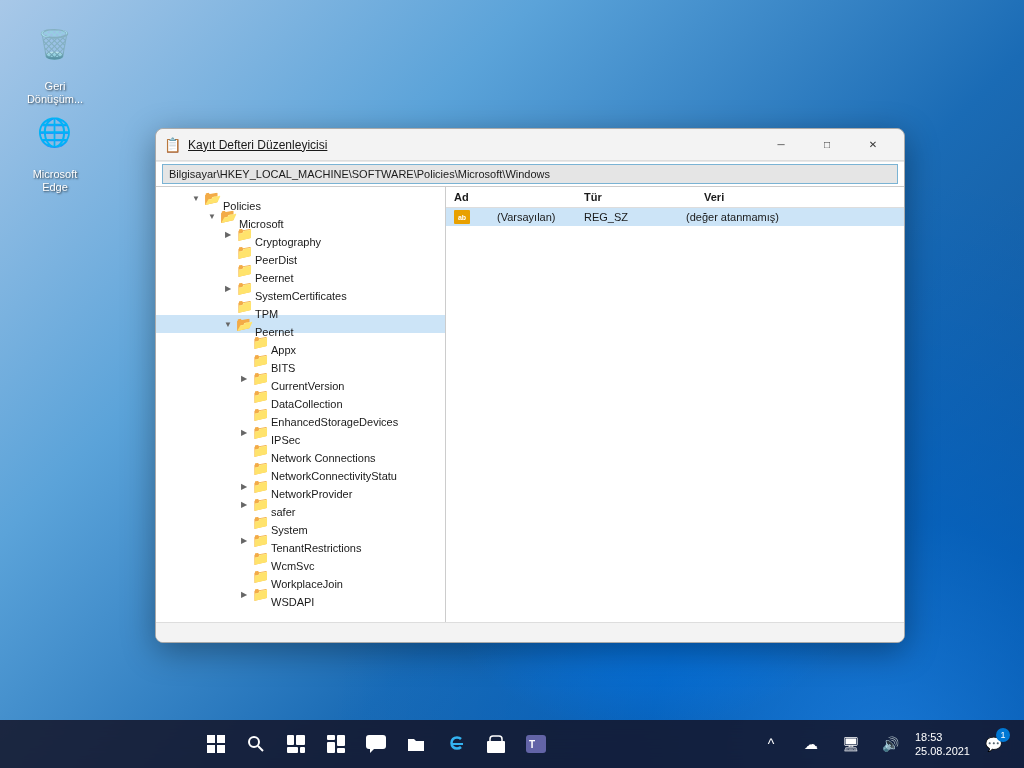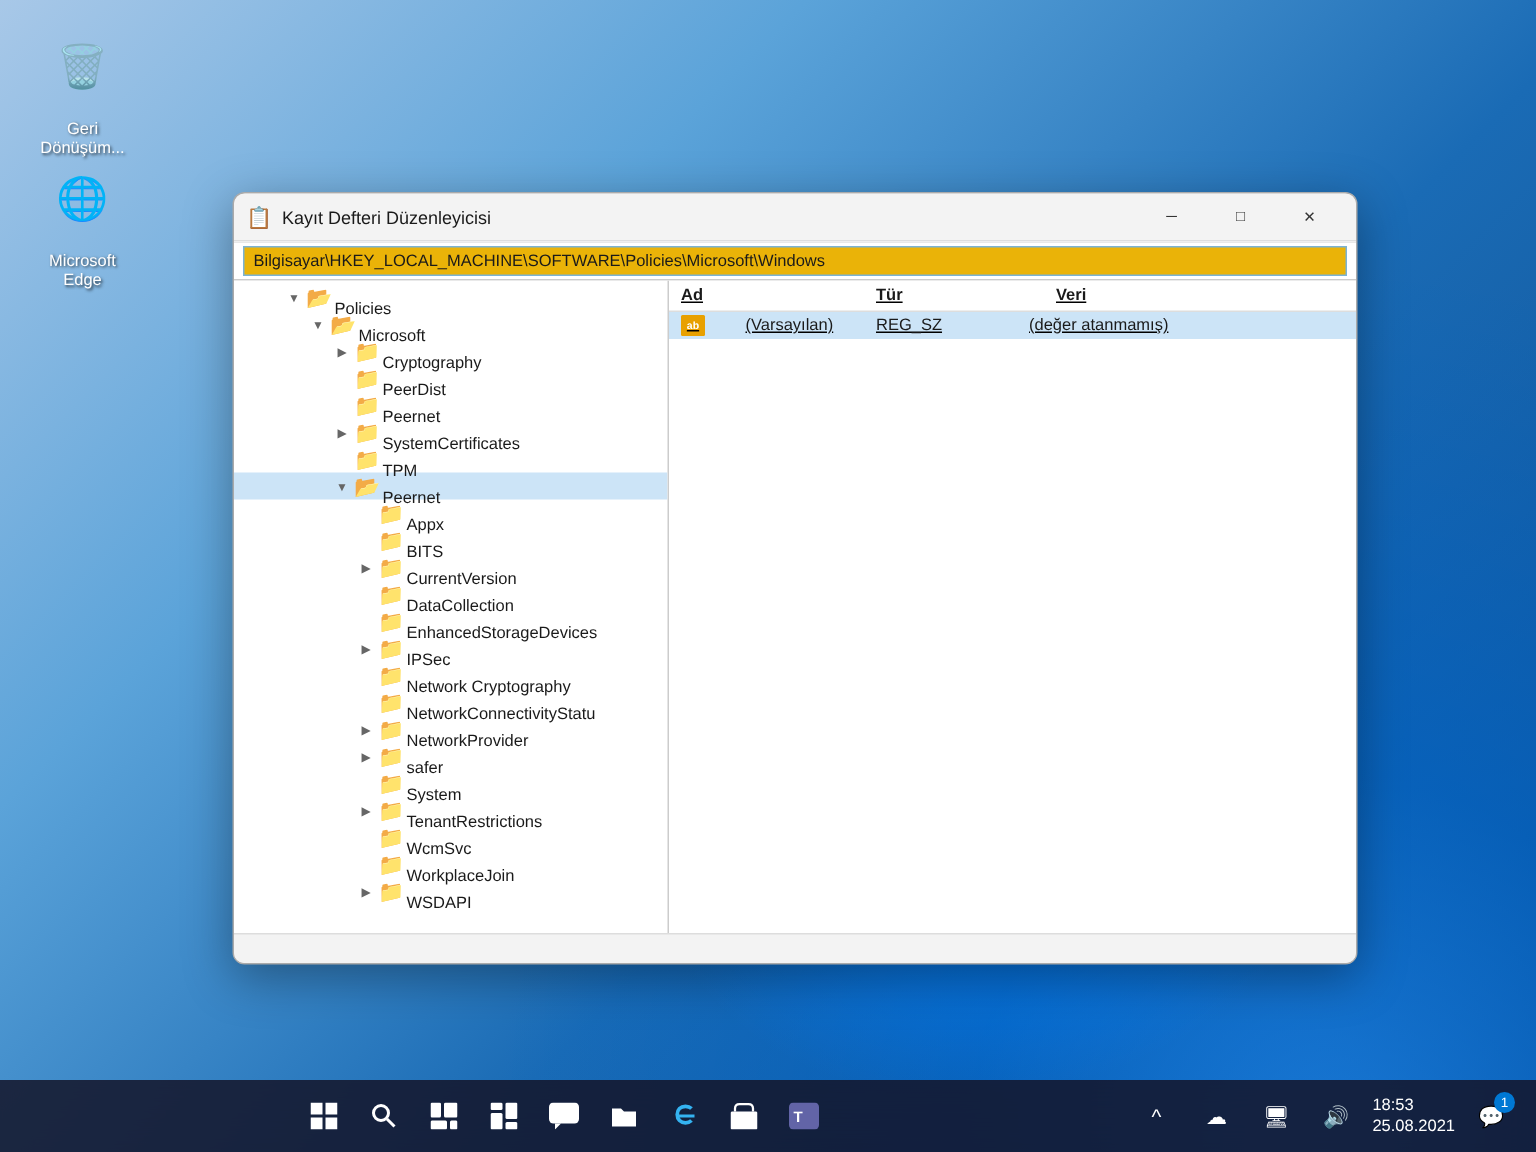--- a/index.html
+++ b/index.html
@@ -169,20 +169,21 @@
     .titlebar-icon {
       width: 16px;
       height: 16px;
       margin-right: 8px;
       font-size: 14px;
     }
     .titlebar-title {
       flex: 1;
       font-size: 12px;
       color: #1a1a1a;
+      text-decoration: underline;
     }
     .window-controls {
       display: flex;
       gap: 0;
     }
     .win-btn {
       width: 46px;
       height: 32px;
       display: flex;
       align-items: center;
@@ -216,21 +217,21 @@
       background: white;
       height: 26px;
       display: flex;
       align-items: center;
       padding: 0 6px;
       border-bottom: 1px solid #ccc;
       border-top: 1px solid #e8e8e8;
     }
     .address-input {
       flex: 1;
-      background: #eab308;
+      background: #e5e5e5;
       border: 1px solid #7ab3d4;
       height: 20px;
       padding: 0 6px;
       font-size: 11px;
       color: #1a1a1a;
       outline: none;
     }
 
     
     .main-content {
@@ -249,21 +250,20 @@
       padding: 2px 0;
     }
 
     
     .details-panel {
       flex: 1;
       background: white;
       overflow-y: auto;
       display: flex;
       flex-direction: column;
-      text-decoration: underline;
     }
     .details-header {
       display: flex;
       background: white;
       border-bottom: 1px solid #ddd;
       padding: 4px 8px;
     }
     .details-col {
       font-size: 11px;
       font-weight: 600;
@@ -543,21 +543,21 @@
         </div>
 
         <div class="tree-item">
           <span class="tree-indent"></span>
           <span class="tree-indent"></span>
           <span class="tree-indent"></span>
           <span class="tree-indent"></span>
           <span class="tree-indent"></span>
           <span class="tree-toggle" style="width:16px"></span>
           <span class="tree-folder-icon folder-closed">📁</span>
-          <span class="tree-label">Network Cryptography</span>
+          <span class="tree-label">Network Connections</span>
         </div>
 
         <div class="tree-item">
           <span class="tree-indent"></span>
           <span class="tree-indent"></span>
           <span class="tree-indent"></span>
           <span class="tree-indent"></span>
           <span class="tree-indent"></span>
           <span class="tree-toggle" style="width:16px"></span>
           <span class="tree-folder-icon folder-closed">📁</span>

